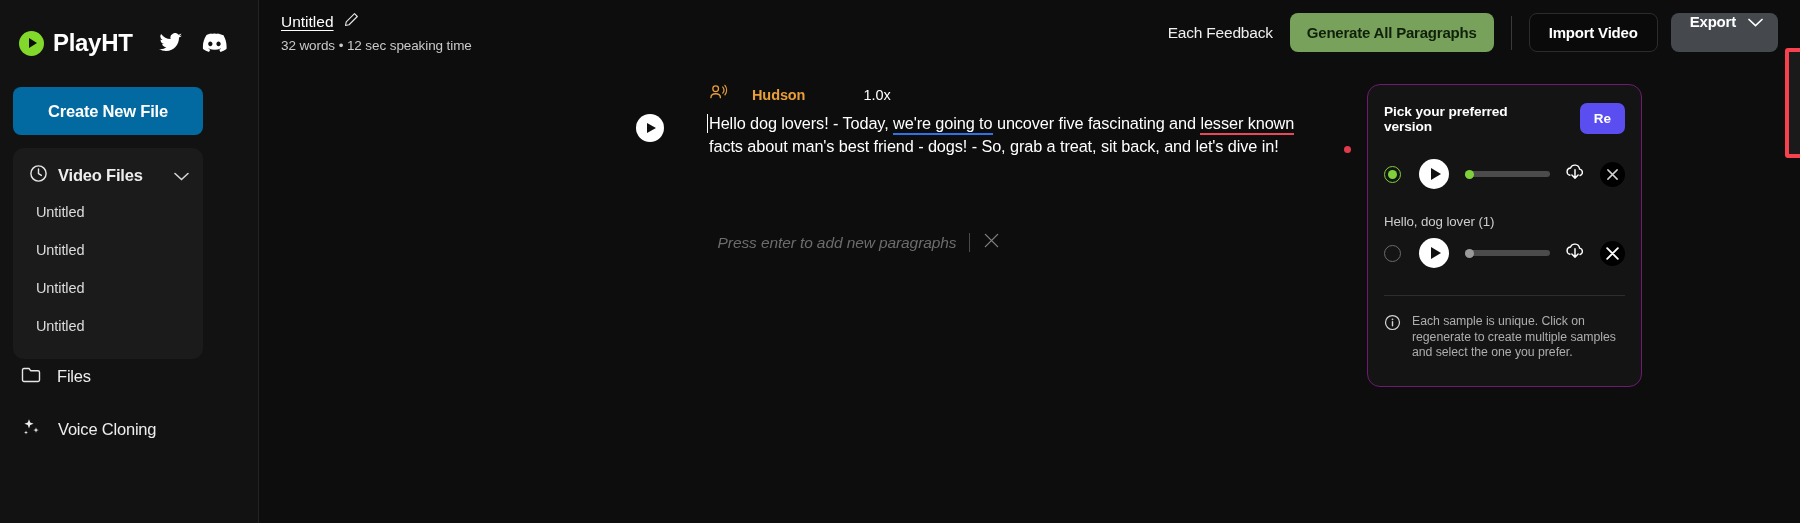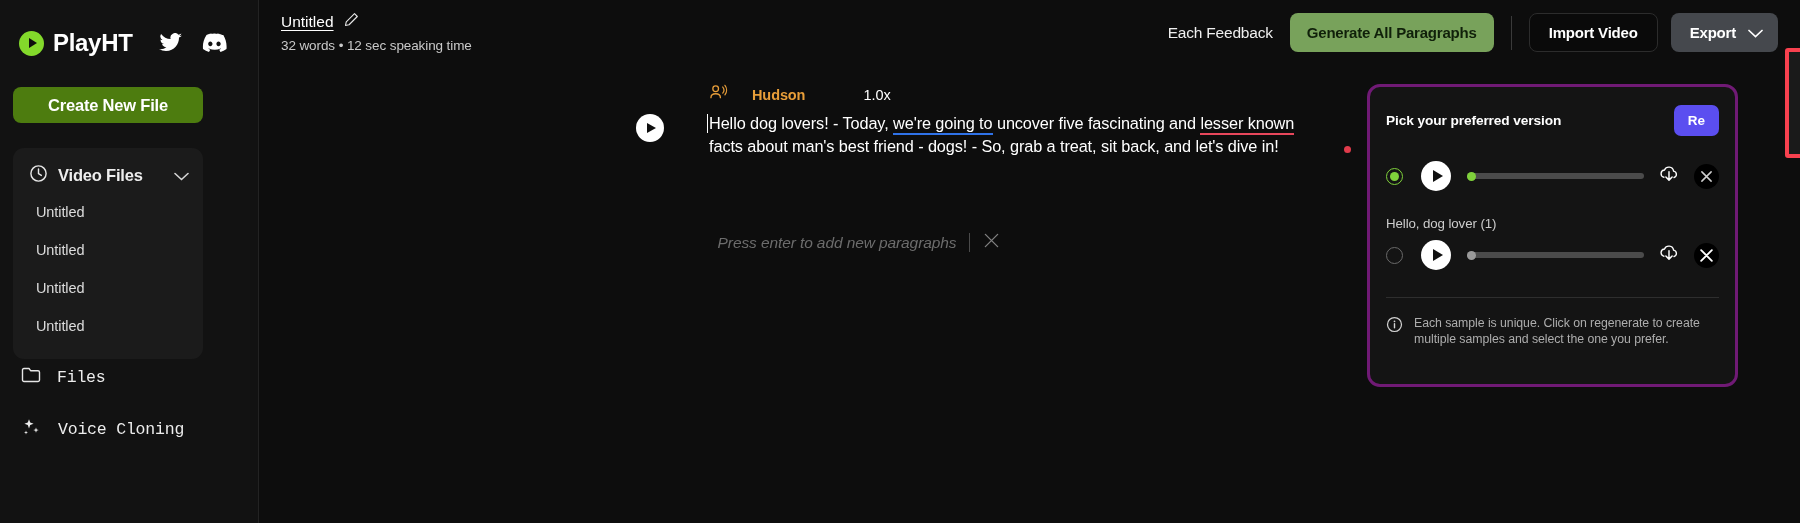--- a/index.html
+++ b/index.html
@@ -37,22 +37,22 @@
     border-top: 5px solid transparent;
     border-bottom: 5px solid transparent;
     margin-left: 3px;
   }
   .logo-text { color: #fff; font-size: 24px; font-weight: 700; letter-spacing: -0.3px; }
   .social { display: flex; gap: 19px; margin-left: 26px; align-items: center; }
   .social svg { display: block; }
 
   .create-btn {
     position: absolute; left: 13px; top: 87px;
-    width: 190px; height: 36px;
-    background: #4d7c0f; border: none; border-radius: 8px;
+    width: 190px; height: 48px;
+    background: #0369a1; border: none; border-radius: 8px;
     color: #fff; font-size: 16.5px; font-weight: 700;
     font-family: "Liberation Sans", sans-serif;
     cursor: pointer;
     letter-spacing: -0.2px;
   }
 
   .recent-card {
     position: absolute; left: 13px; top: 148px;
     width: 190px;
     background: #1b1b1b; border-radius: 11px;
@@ -66,21 +66,21 @@
   .recent-head .title { color: #ededed; font-size: 16.5px; font-weight: 700; flex: 1; letter-spacing: -0.2px;}
   .recent-item {
     color: #dcdcdc; font-size: 14.5px;
     padding: 11px 0 11px 23px;
     letter-spacing: -0.1px;
   }
   .nav-row {
     position: absolute; left: 13px;
     display: flex; align-items: center; gap: 16px;
     padding-left: 8px;
-    color: #ededed; font-size: 16.5px; letter-spacing: -0.2px; font-family: Liberation Mono, monospace;
+    color: #ededed; font-size: 16.5px; letter-spacing: -0.2px;
   }
   .nav-files { top: 366px; }
   .nav-voice { top: 417px; }
 
   
   .main { flex: 1; position: relative; background: #0d0d0d; }
 
   .doc-head { position: absolute; left: 22px; top: 12px; }
   .doc-title-row { display: flex; align-items: center; gap: 10px; }
   .doc-title {
@@ -110,21 +110,21 @@
     color: #fff; font-size: 15px; font-weight: 700;
     padding: 0 19px; height: 39px; cursor: pointer;
     font-family: "Liberation Sans", sans-serif;
     letter-spacing: -0.2px;
   }
   .export-btn {
     margin-left: 13px;
     background: #45484d; border: none; border-radius: 8px;
     color: #fff; font-size: 15px; font-weight: 700;
     padding: 0 15px 0 19px; height: 39px; cursor: pointer;
-    display: flex; align-items: center; gap: 12px;
+    display: flex; align-items: flex-start; gap: 12px;
     font-family: "Liberation Sans", sans-serif;
     letter-spacing: -0.2px;
   }
 
   
   .export-menu-wrap {
     position: absolute; left: 1526px; top: 48px;
     width: 258px; height: 110px;
     border: 4px solid #f8414f;
     border-radius: 3px;
@@ -178,22 +178,22 @@
   .add-para-row {
     position: absolute; left: 150px; top: 232px; width: 900px;
     display: flex; align-items: center; justify-content: center; gap: 13px;
   }
   .add-para-text { color: #6c6c6c; font-size: 15.5px; font-style: italic; letter-spacing: -0.1px;}
   .add-para-sep { width: 1px; height: 19px; background: #4a4a4a; }
 
   
   .version-panel {
     position: absolute; left: 1108px; top: 84px;
-    width: 371px; height: 303px;
-    background: #141414; border: 3px solid #701a75;
+    width: 275px; height: 303px;
+    background: #141414; border: 1px solid #701a75;
     border-radius: 13px;
     padding: 18px 16px 0 16px;
   }
   .vp-head { display: flex; align-items: center; justify-content: space-between; }
   .vp-title { color: #fff; font-size: 13.7px; font-weight: 700; letter-spacing: -0.1px;}
   .regen-btn {
     background: #5b4ef0; border: none; border-radius: 7px;
     color: #fff; font-size: 13.5px; font-weight: 700;
     height: 31px; padding: 0 14px; cursor: pointer;
     font-family: "Liberation Sans", sans-serif;

